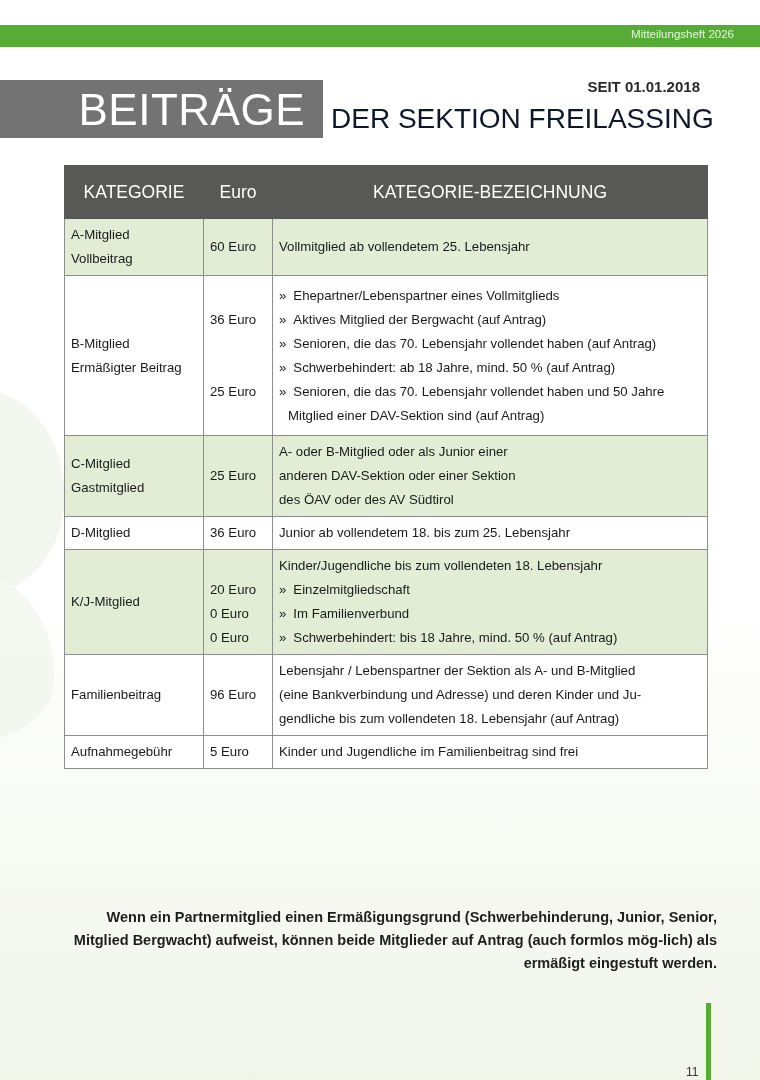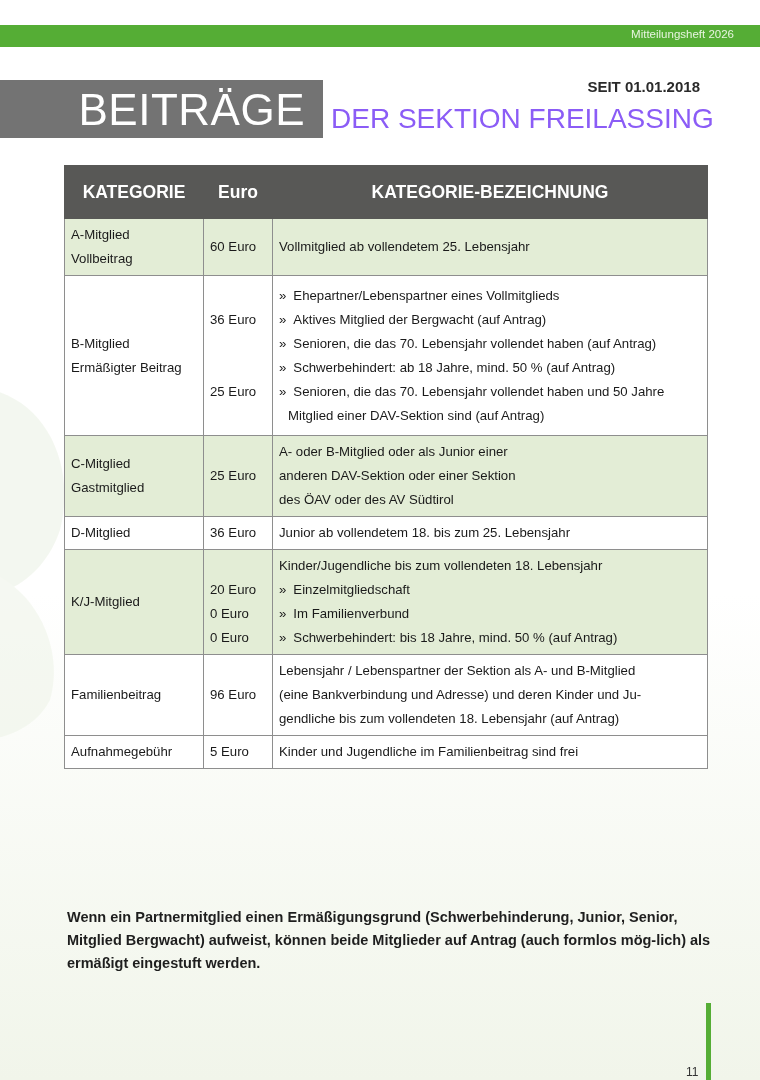--- a/index.html
+++ b/index.html
@@ -5,31 +5,31 @@
   html,body{margin:0;padding:0;}
   body{width:760px;height:1080px;position:relative;overflow:hidden;
        background:linear-gradient(180deg,#ffffff 0%,#ffffff 55%,#f1f5ea 100%);
        font-family:"Liberation Sans",sans-serif;color:#1a1a1a;}
   .topbar{position:absolute;left:0;top:25px;width:760px;height:22px;background:#55ad35;}
   .topbar span{position:absolute;right:26px;top:3px;color:#e8f5e0;font-size:11.5px;}
   .leaf{position:absolute;left:-60px;top:330px;width:140px;height:420px;opacity:0.5;}
   .title-box{position:absolute;left:0;top:80px;width:323px;height:58px;background:#737373;}
   .title-box span{position:absolute;right:18px;top:4px;color:#fff;font-size:44px;letter-spacing:0.5px;line-height:52px;}
   .seit{position:absolute;right:60px;top:78px;font-size:15px;font-weight:bold;color:#2a2a2a;}
-  .subtitle{position:absolute;left:331px;top:102px;font-size:28px;color:#8b5cf6;line-height:34px;}
+  .subtitle{position:absolute;left:331px;top:102px;font-size:28px;color:#0f172a;line-height:34px;}
   table{position:absolute;left:64px;top:165px;width:644px;border-collapse:collapse;font-size:13.2px;}
-  th{background:#585856;color:#fff;font-weight:bold;font-size:17.5px;height:50px;border:1px solid #585856;margin-top:11px;}
+  th{background:#585856;color:#fff;font-weight:normal;font-size:17.5px;height:50px;border:1px solid #585856;margin-top:11px;}
   td{border:1px solid #8e8e8e;padding:4px 6px;vertical-align:middle;line-height:24px;}
   tr.green td{background:#e3edd6;}
   tr.white td{background:#ffffff;}
   td.cat{width:126px;}
   td.eur{width:56px;}
   .bullet::before{content:"\00BB";margin-right:7px;}
   .indent{padding-left:9px;}
-  .note{position:absolute;left:67px;top:906px;width:650px;font-size:14.5px;line-height:23px;font-weight:bold;color:#1e1e1e;}
+  .note{position:absolute;left:67px;top:906px;width:650px;font-size:14.5px;line-height:23px;font-weight:bold;color:#1e1e1e;text-align:right;}
   .pagenum{position:absolute;left:686px;top:1017px;font-size:12px;color:#333;margin-top:48px;}
   .pagebar{position:absolute;left:706px;top:1003px;width:5px;height:77px;background:#55ad35;}
 </style>
 </head>
 <body>
 
 <div class="topbar">
   <span>Mitteilungsheft 2026</span>
 </div>
 

